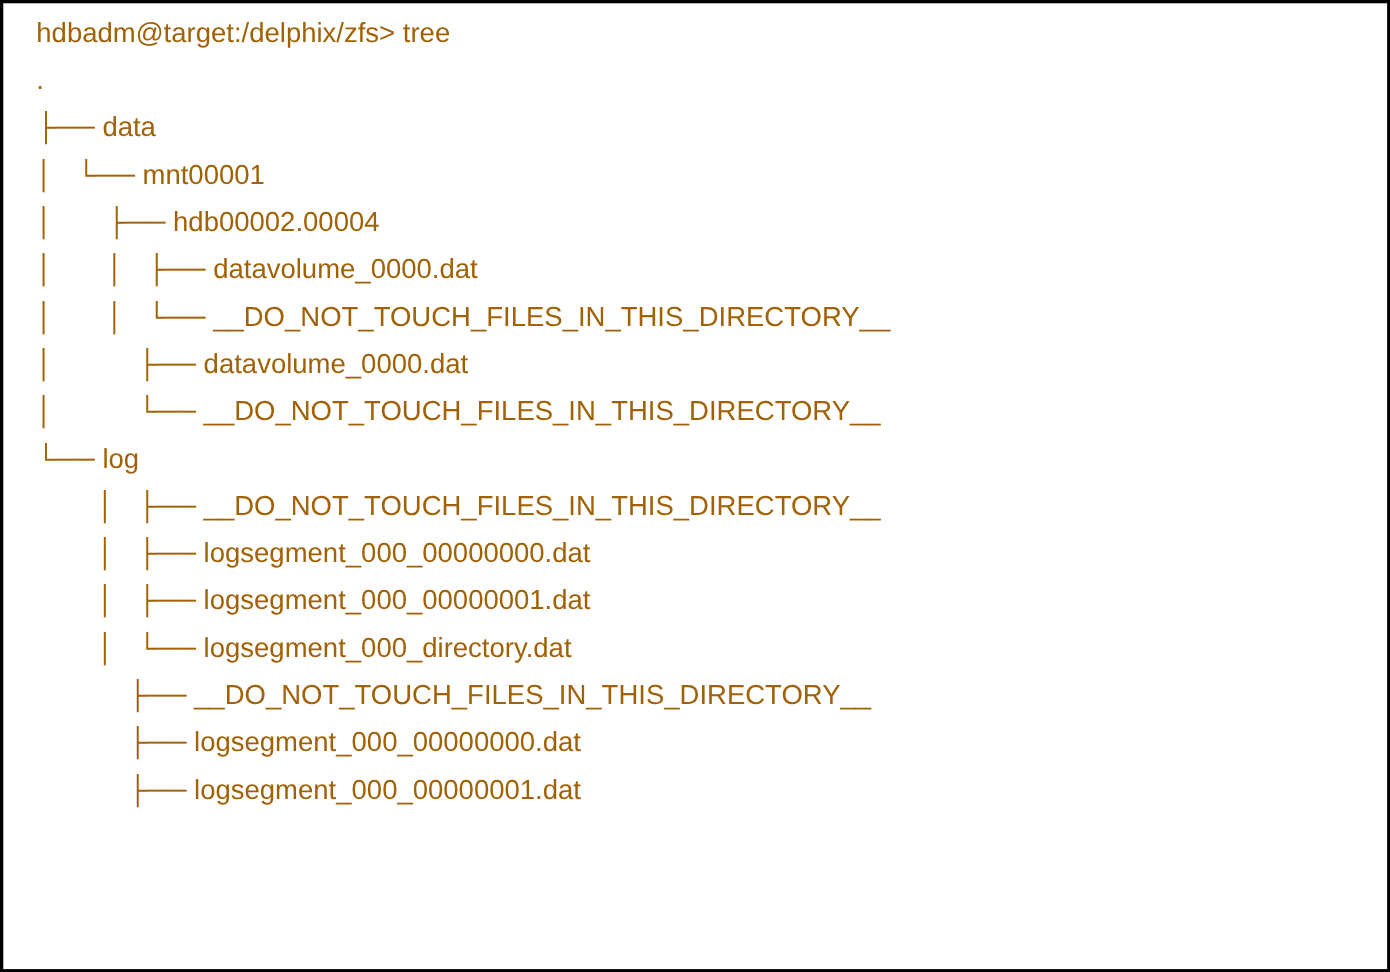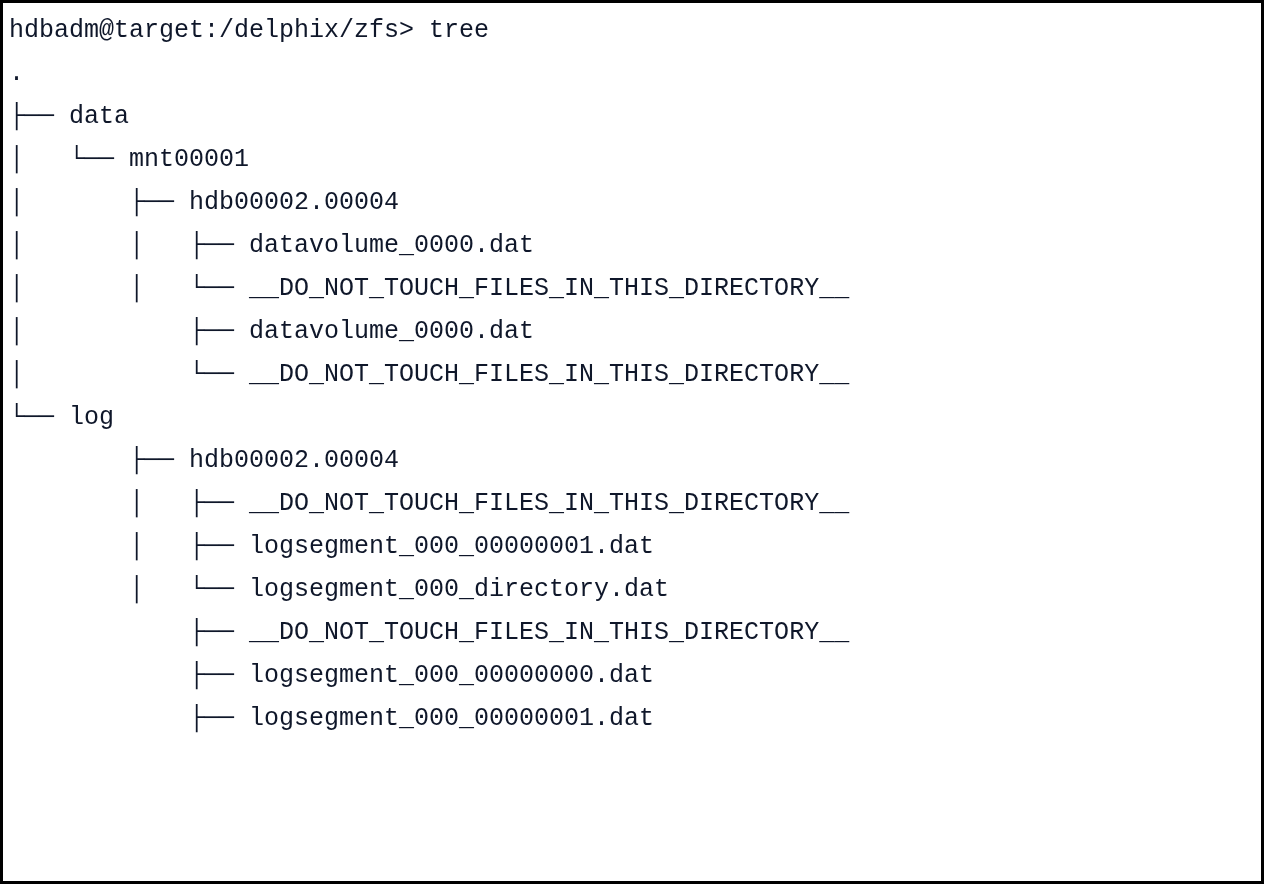--- a/index.html
+++ b/index.html
@@ -25,26 +25,27 @@
     overflow: hidden;
   }
 
   .terminal-screen {
     display: block;
   }
 
   .term-line {
     display: block;
     white-space: pre;
-    font-family: Liberation Mono, monospace;
+    font-family: Liberation Sans, sans-serif;
     font-size: 25px;
     line-height: 43px;
     height: 43px;
-    color: #0f172a;
+    color: #a16207;
     letter-spacing: 0px;
+    margin-left: 24px;
     -webkit-font-smoothing: antialiased;
   }
 
   .prompt-line {
     font-size: 25px;
   }
 </style>
 </head>
 <body>
 
@@ -55,22 +56,22 @@
 
     <div class="term-line">.</div>
     <div class="term-line">├── data</div>
     <div class="term-line">│   └── mnt00001</div>
     <div class="term-line">│       ├── hdb00002.00004</div>
     <div class="term-line">│       │   ├── datavolume_0000.dat</div>
     <div class="term-line">│       │   └── __DO_NOT_TOUCH_FILES_IN_THIS_DIRECTORY__</div>
     <div class="term-line">│           ├── datavolume_0000.dat</div>
     <div class="term-line">│           └── __DO_NOT_TOUCH_FILES_IN_THIS_DIRECTORY__</div>
     <div class="term-line">└── log</div>
-    <div class="term-line">        ├── hdb00002.00004</div>
     <div class="term-line">        │   ├── __DO_NOT_TOUCH_FILES_IN_THIS_DIRECTORY__</div>
+    <div class="term-line">        │   ├── logsegment_000_00000000.dat</div>
     <div class="term-line">        │   ├── logsegment_000_00000001.dat</div>
     <div class="term-line">        │   └── logsegment_000_directory.dat</div>
     <div class="term-line">            ├── __DO_NOT_TOUCH_FILES_IN_THIS_DIRECTORY__</div>
     <div class="term-line">            ├── logsegment_000_00000000.dat</div>
     <div class="term-line">            ├── logsegment_000_00000001.dat</div>
 
   </div>
 </div>
 
 </body></html>

